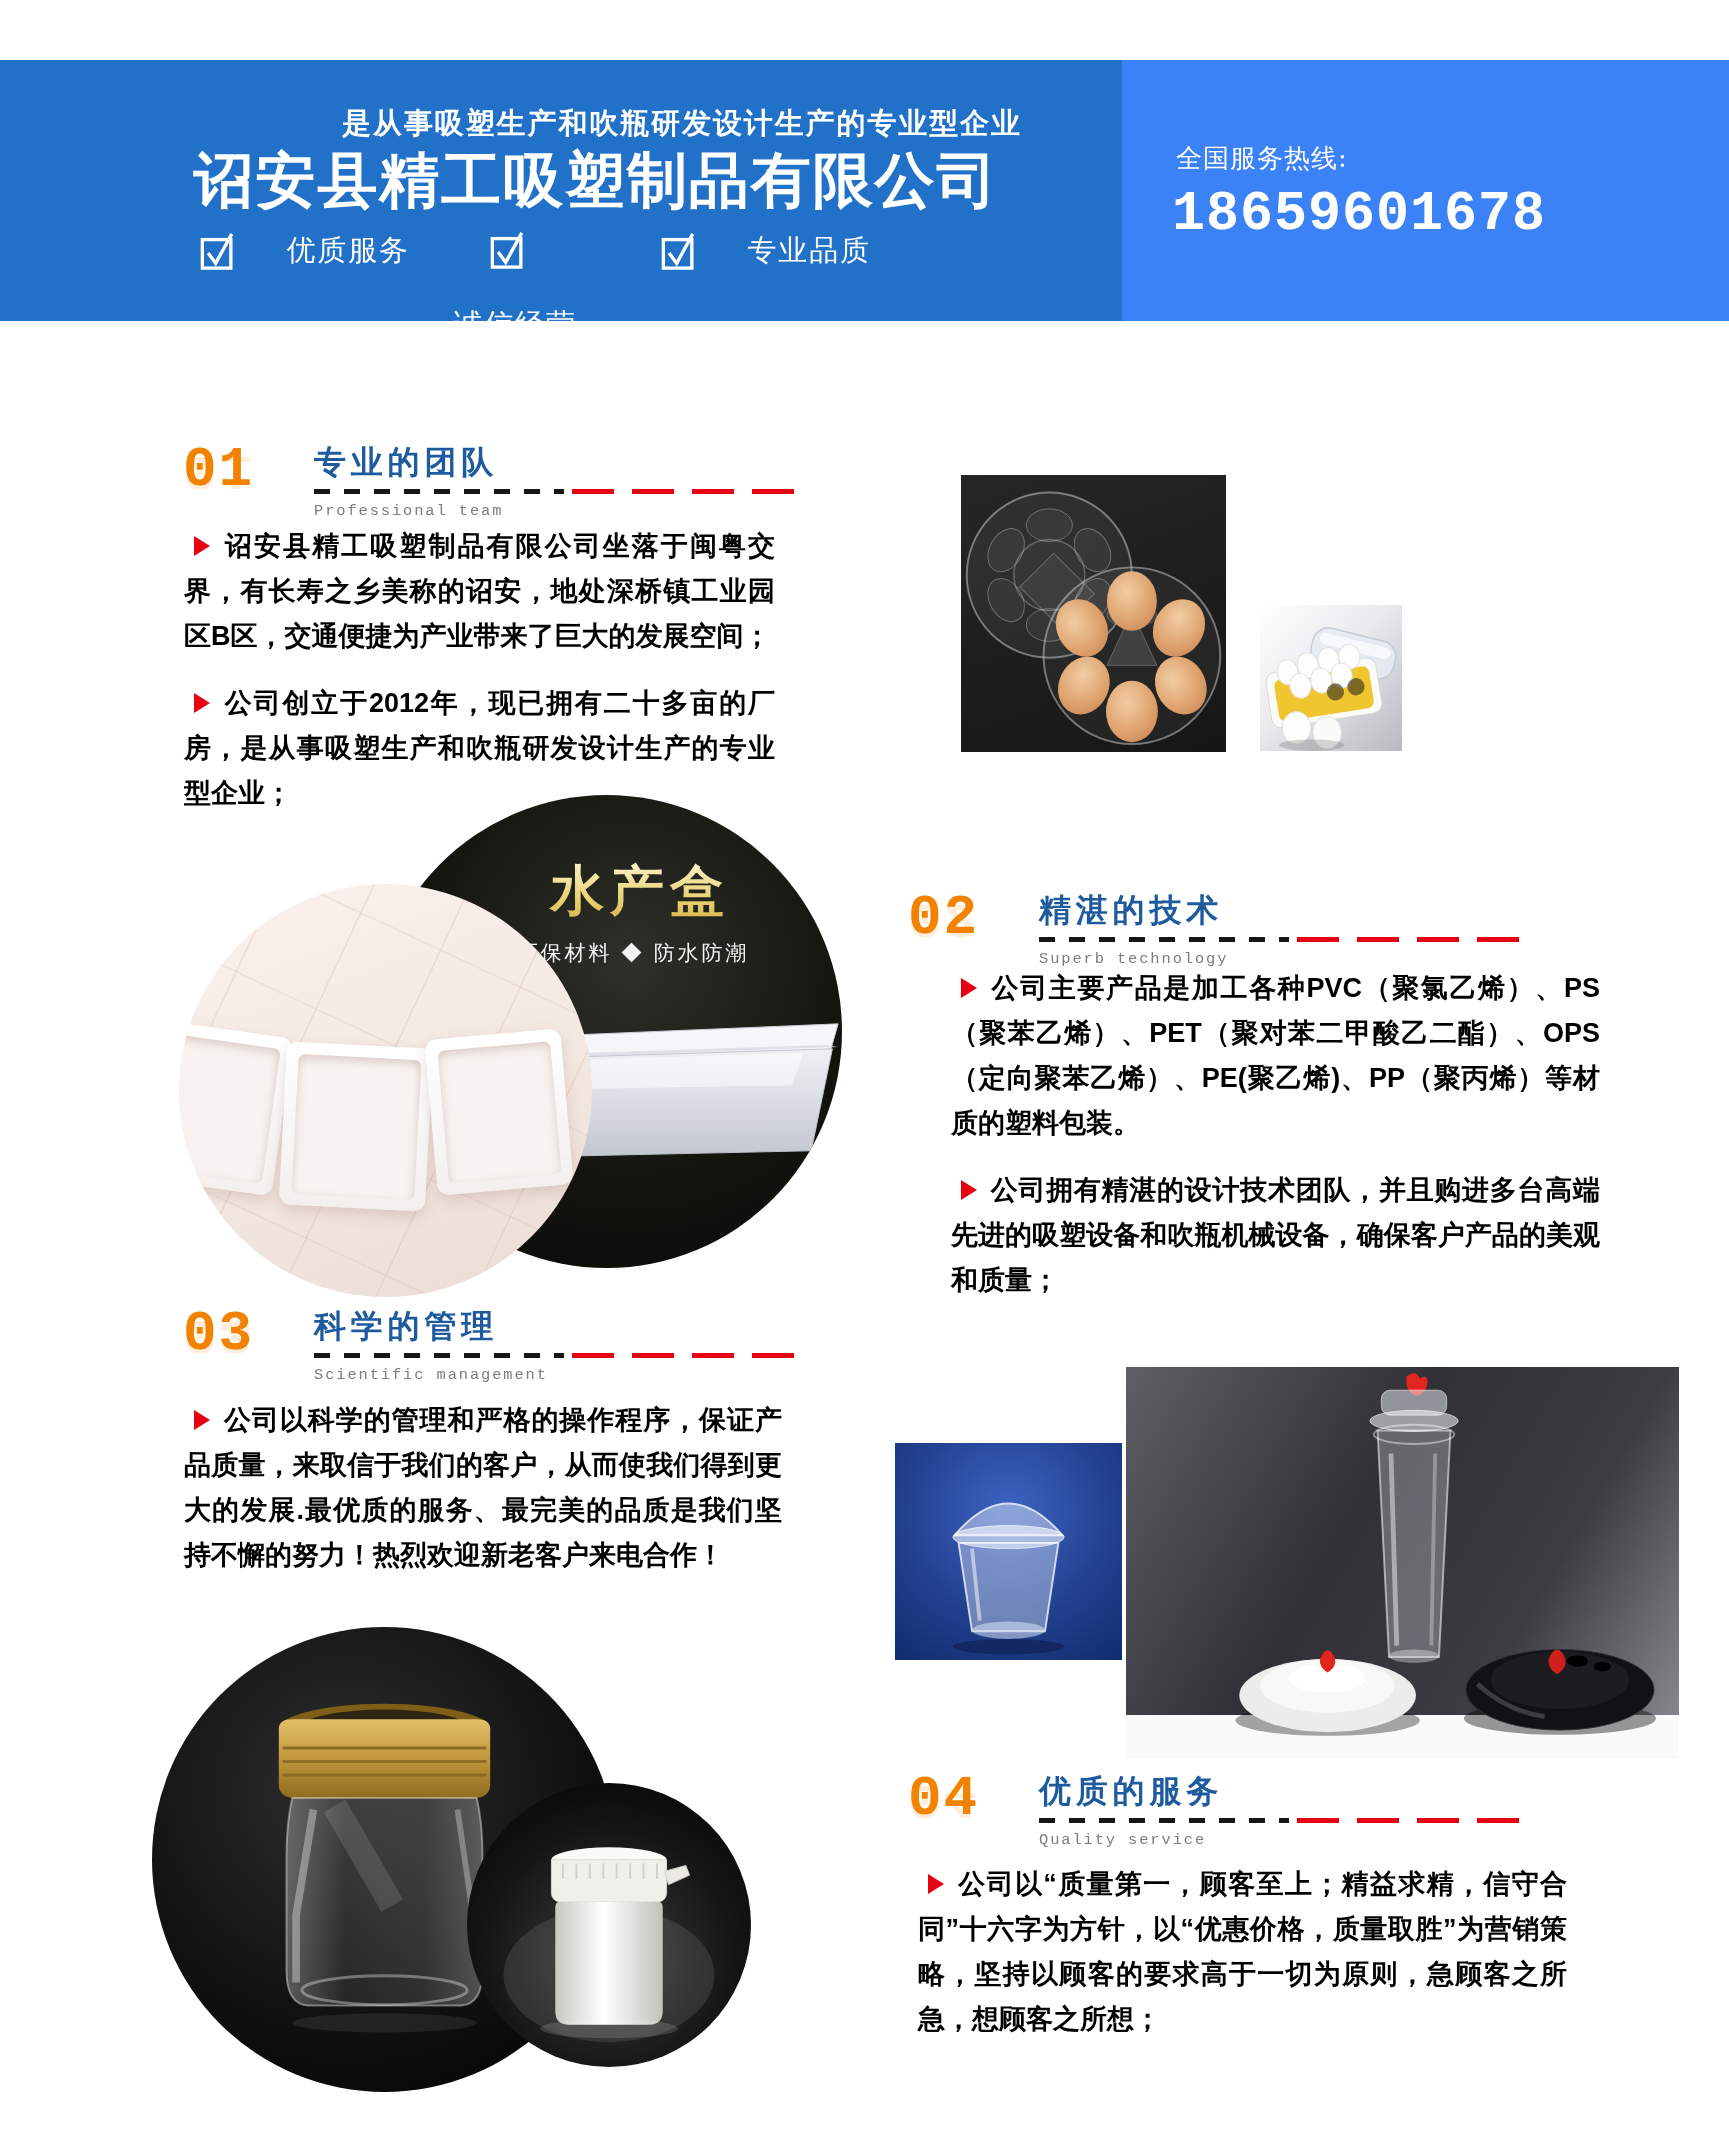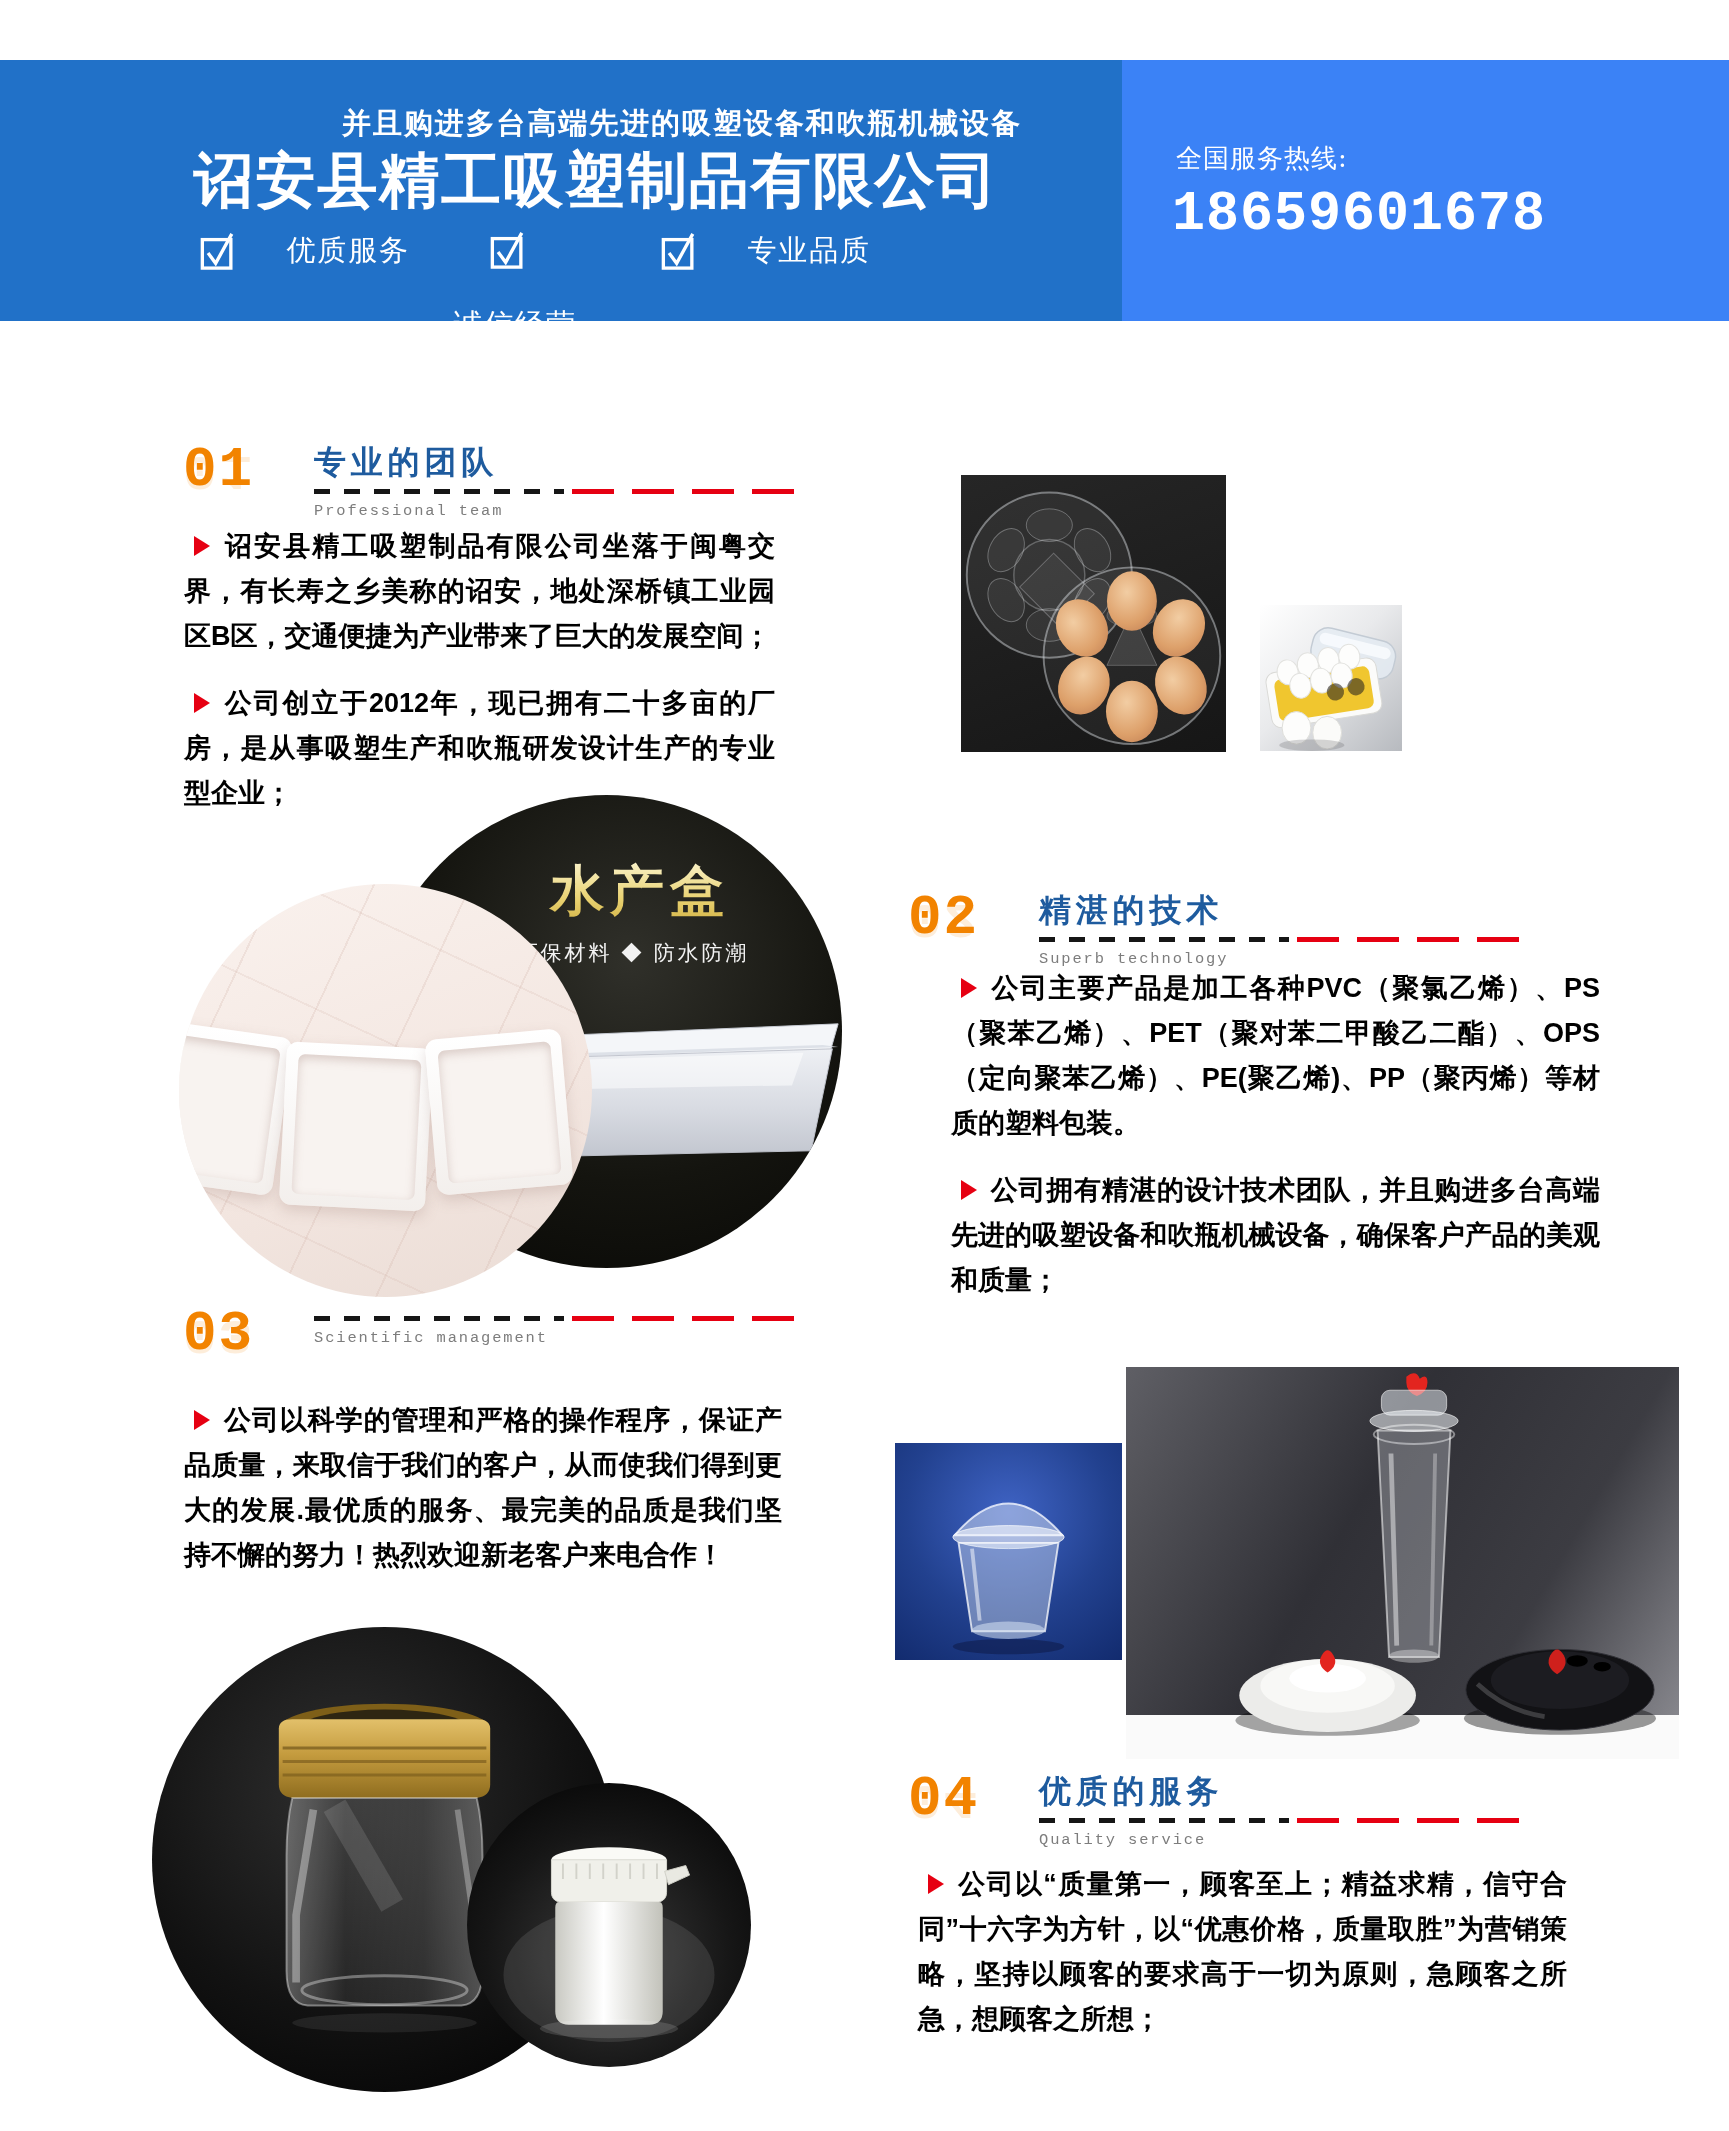--- a/index.html
+++ b/index.html
@@ -99,21 +99,21 @@
   .pillc { left:467px; top:1783px; width:284px; height:284px; border-radius:50%;
            background:radial-gradient(circle at 50% 60%, #3a3a3a 0%, #161616 55%, #000 100%); z-index:2; }
   svg { display:block; }
 </style>
 </head>
 <body>
 
 <div class="page">
 
   <div class="hdr-left">
-    <div class="tagline">并且购进多台高端先进的吸塑设备和吹瓶机械设备</div>
+    <div class="tagline">是从事吸塑生产和吹瓶研发设计生产的专业型企业</div>
     <div class="company">诏安县精工吸塑制品有限公司</div>
     <div class="badges">
       <div class="badge b0">
         <span class="cb">
           <svg width="37" height="38" viewBox="0 0 38 40">
             <rect x="2" y="8" width="30" height="30" fill="none" stroke="#fff" stroke-width="3.5"></rect>
             <polyline points="8,22 16,33 33,2" fill="none" stroke="#fff" stroke-width="3.5"></polyline>
           </svg>
         </span>
         <span class="badge-label">优质服务</span>
@@ -172,20 +172,21 @@
       <div class="sec-sub">Superb technology</div>
     </div>
   </div>
 
   <div class="sh sh3">
     <div class="num-col">
       <div class="num">03</div>
       <div class="num-ref">03</div>
     </div>
     <div class="head-main">
+      <div class="sec-title">科学的管理</div>
       <div class="dash-row">
         <div class="dash-black"></div>
         <div class="dash-red"></div>
       </div>
       <div class="sec-sub">Scientific management</div>
     </div>
   </div>
 
   <div class="sh sh4">
     <div class="num-col">

